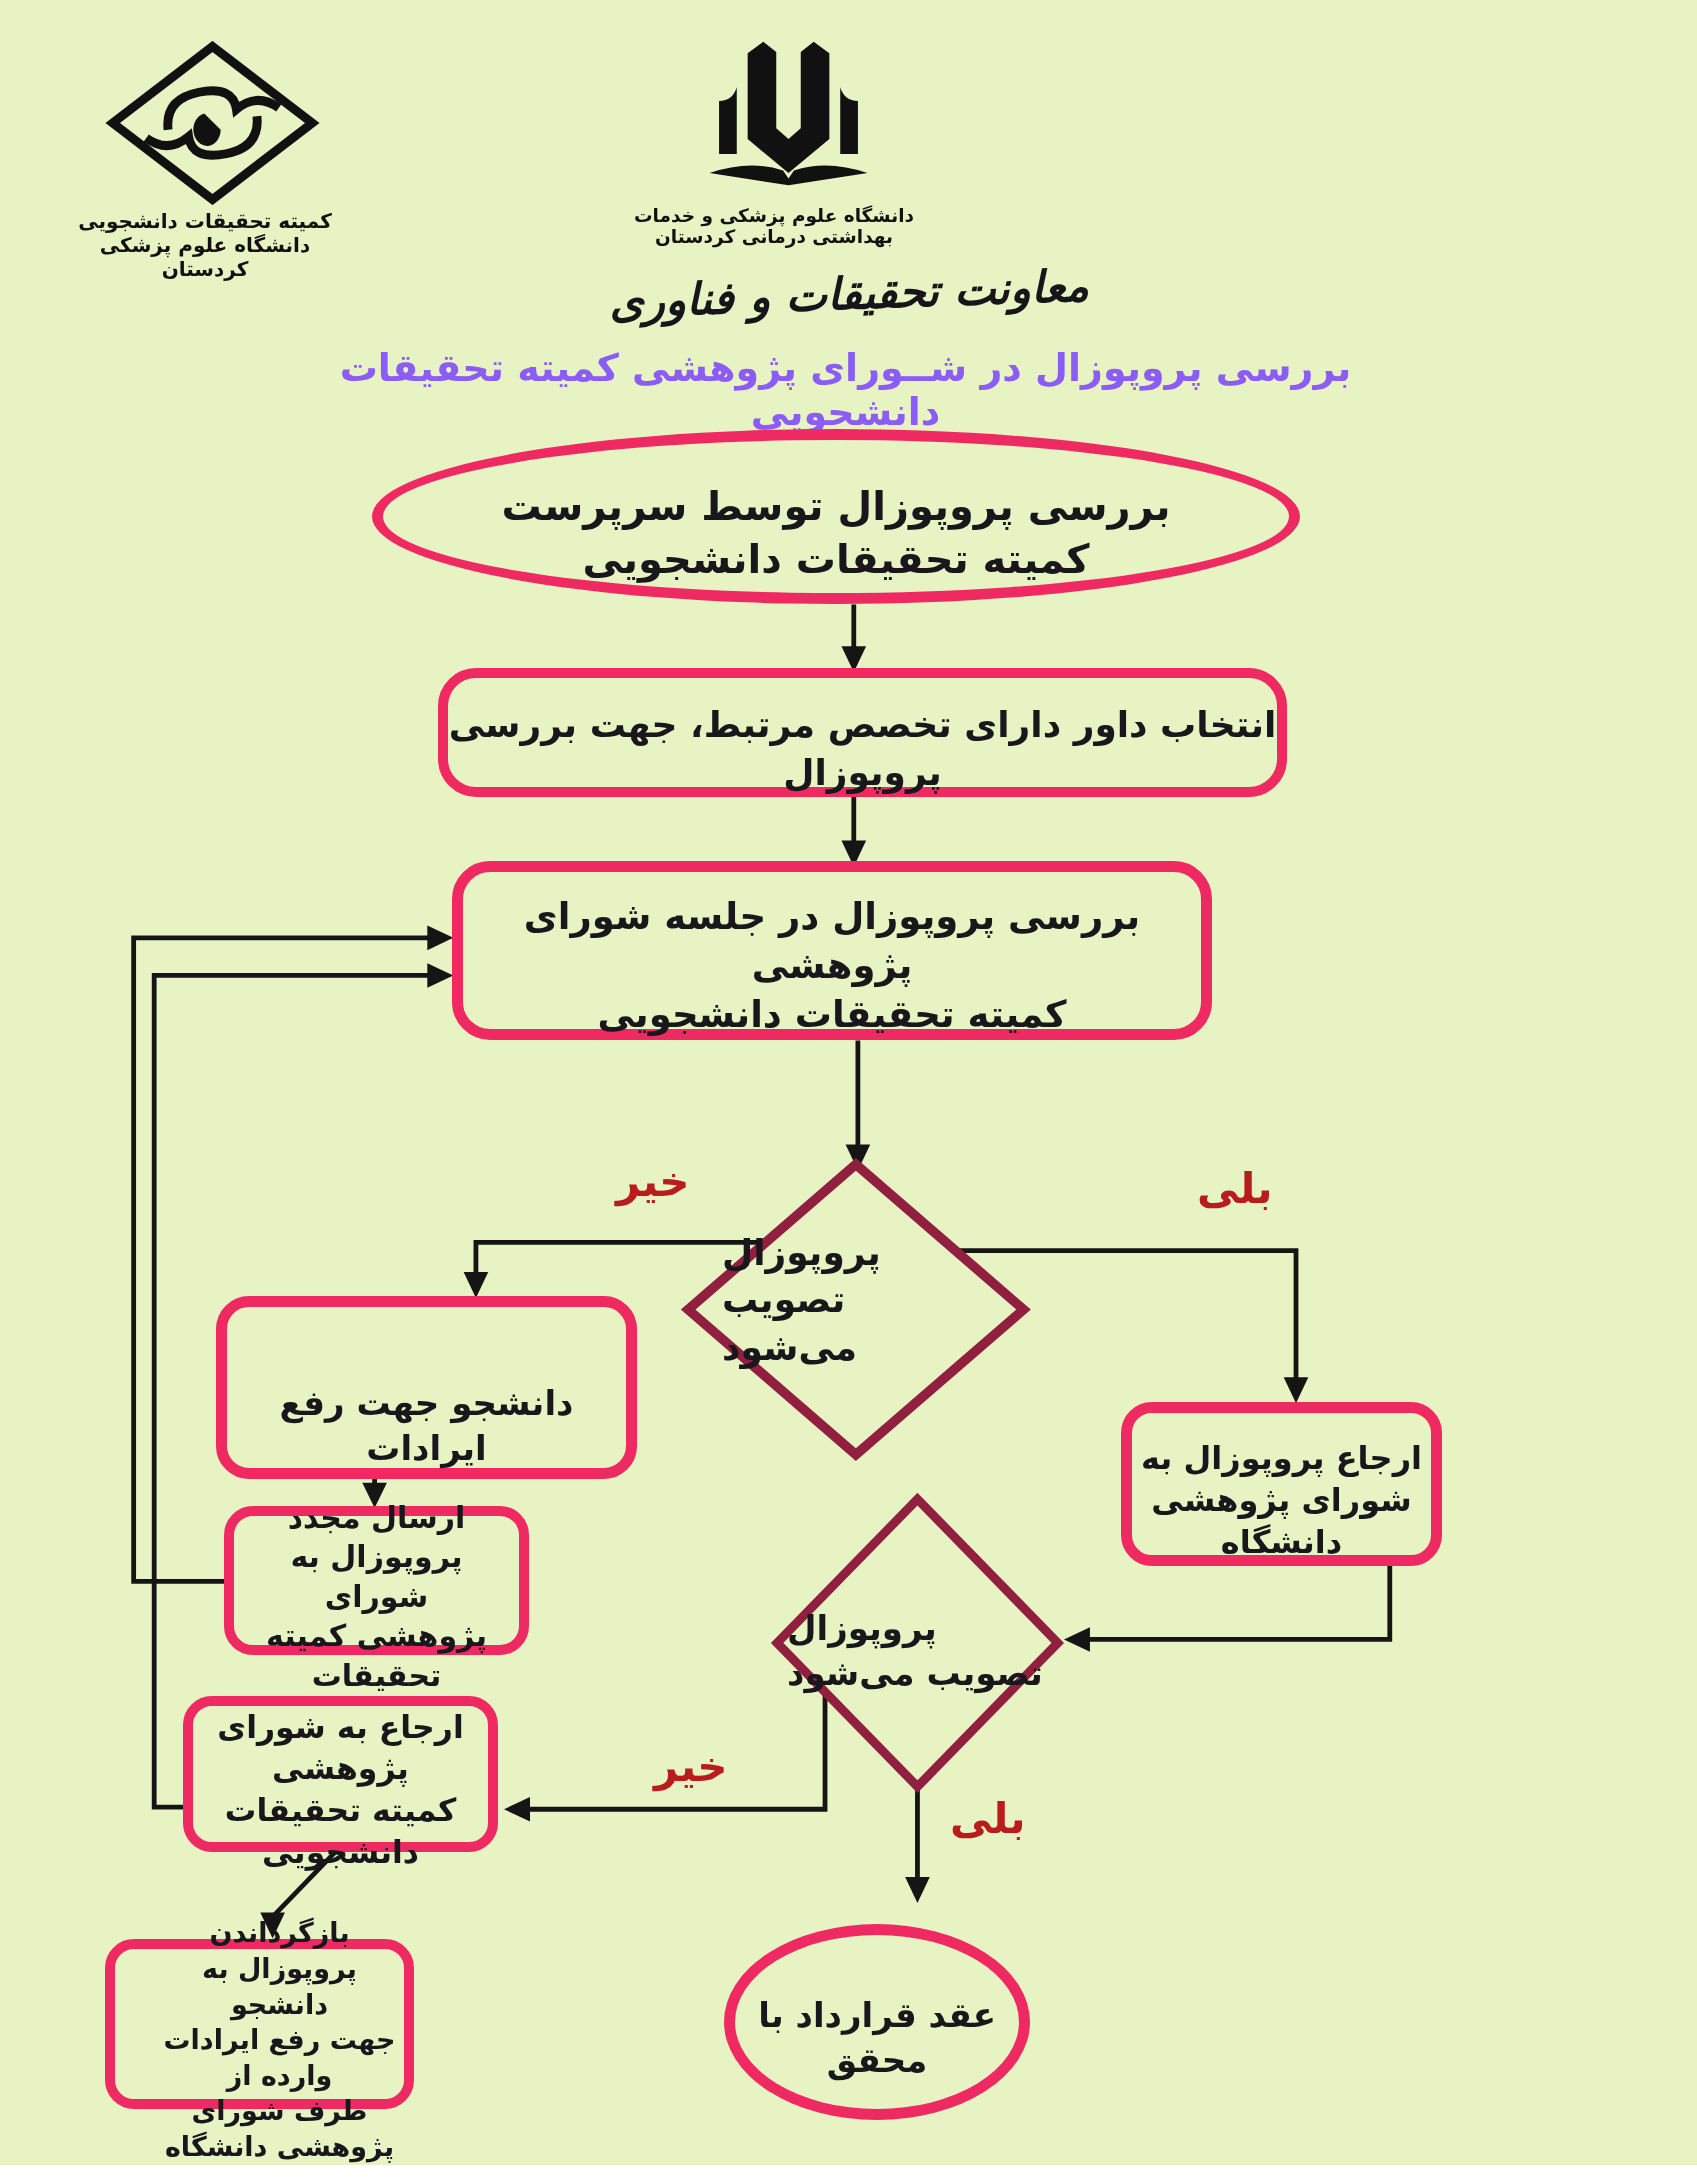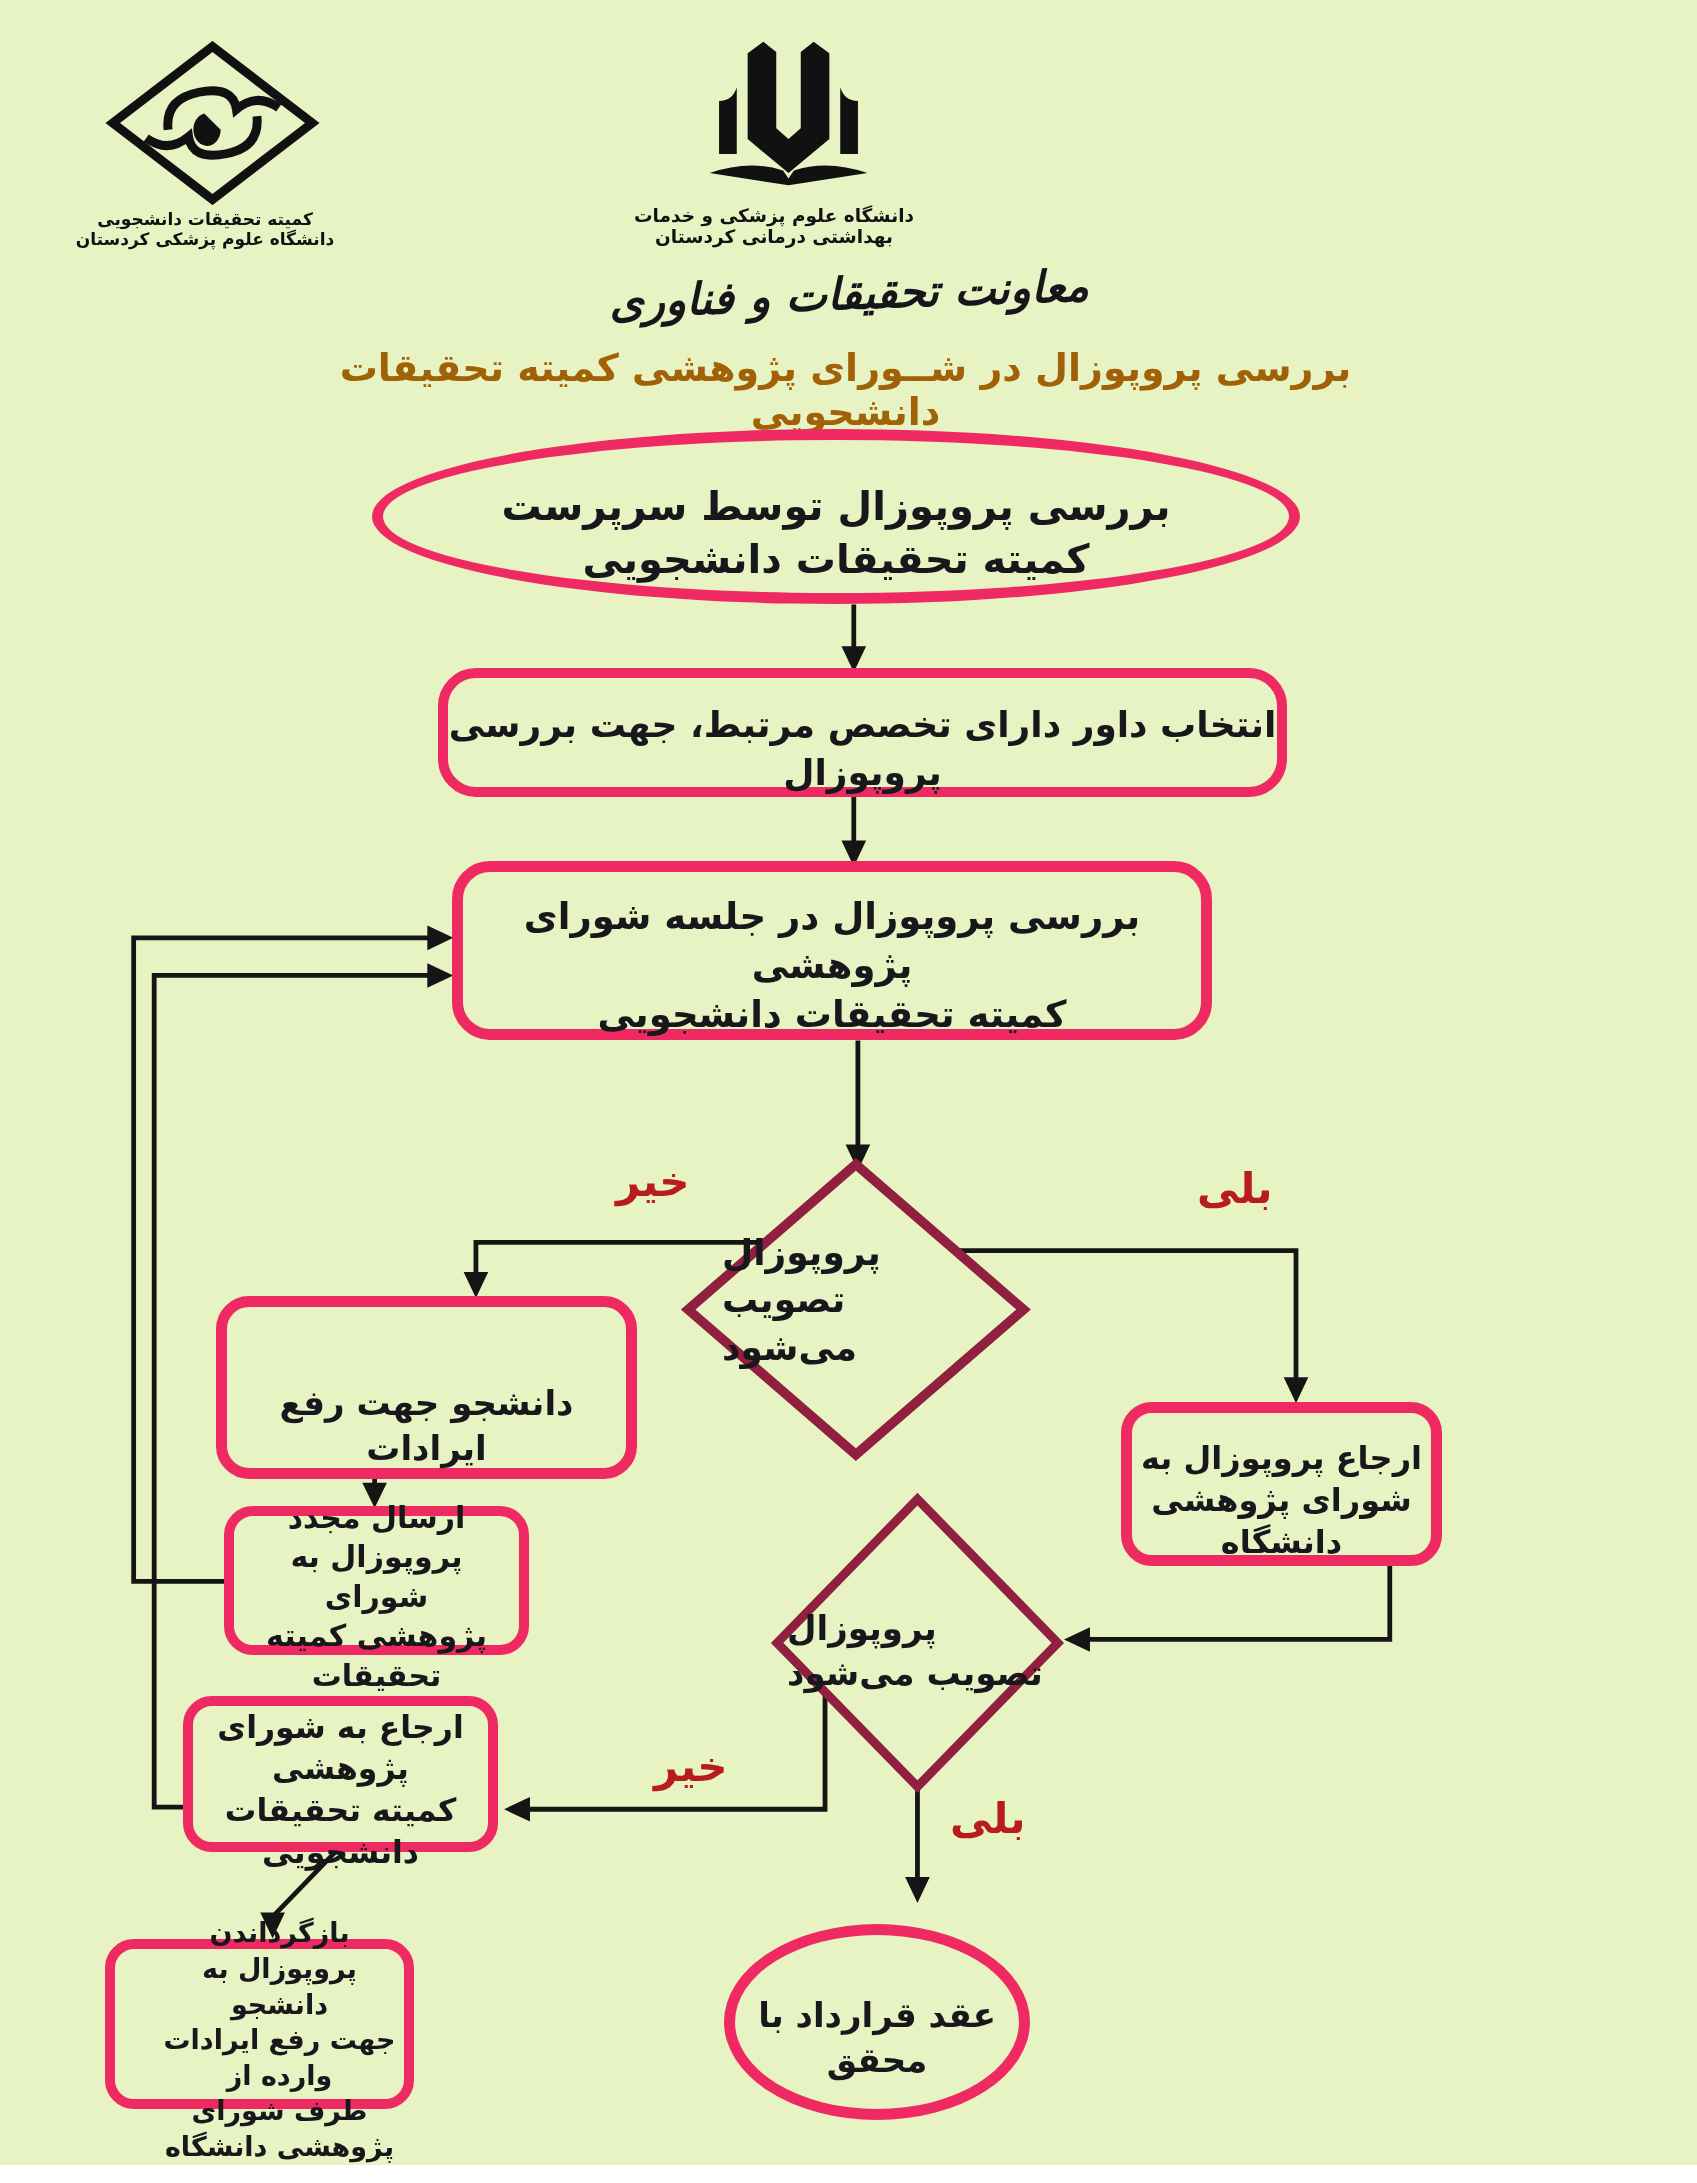--- a/index.html
+++ b/index.html
@@ -11,24 +11,24 @@
         text-align:center;color:#17171c;font-weight:bold;box-sizing:border-box;}
   .pill{border:11px solid #ef2a62;border-radius:38px;}
   .oval{border:11.6px solid #ef2a62;border-radius:50%;}
   .nt{line-height:1.32;width:100%;margin-top:32px;}
   .fs58{font-size:40px;} .fs54{font-size:37px;} .fs52{font-size:36px;}
   .fs50{font-size:34px;} .fs47{font-size:32px;} .fs46{font-size:31.5px;}
   .fs44{font-size:30px;} .fs43{font-size:27px;padding-left:40px;}
   .lbl{position:absolute;font-weight:bold;color:#b91c1c;font-size:42px;}
   .dtext{position:absolute;display:flex;align-items:center;justify-content:center;
          text-align:left;font-weight:bold;color:#17171c;}
-  .caption{position:absolute;text-align:center;font-weight:bold;color:#111;font-size:17px;}
+  .caption{position:absolute;text-align:center;font-weight:bold;color:#111;font-size:20px;}
   .callig{position:absolute;text-align:center;font-style:italic;font-weight:bold;color:#15151a;
           font-size:44px;transform:rotate(-2deg);}
-  .title{position:absolute;text-align:center;font-weight:bold;color:#a16207;font-size:38px;}
+  .title{position:absolute;text-align:center;font-weight:bold;color:#8b5cf6;font-size:38px;}
   .logo{position:absolute;}
 </style>
 </head>
 <body>
 
 <div class="canvas">
 
   <svg class="wires" viewBox="0 0 2480 3189" xmlns="http://www.w3.org/2000/svg">
     <g stroke="#151515" stroke-width="7" fill="none">
       <line x1="1247" y1="883" x2="1247" y2="948"></line>

